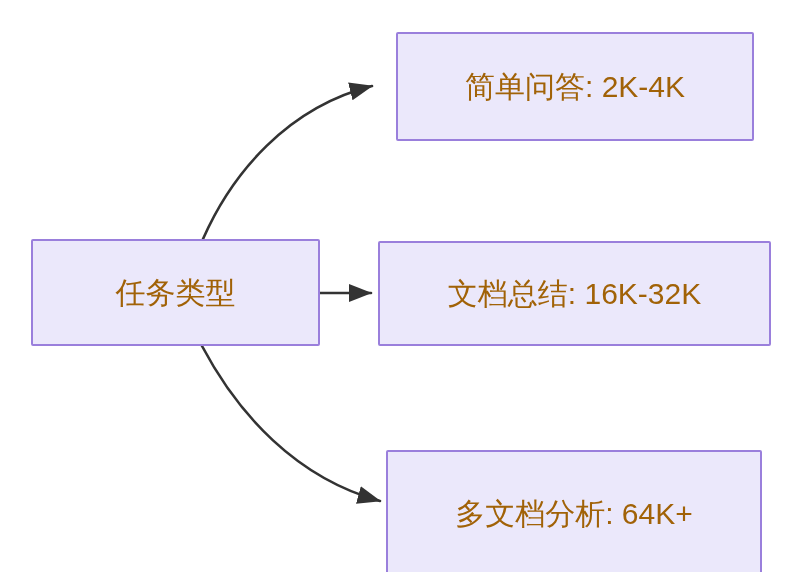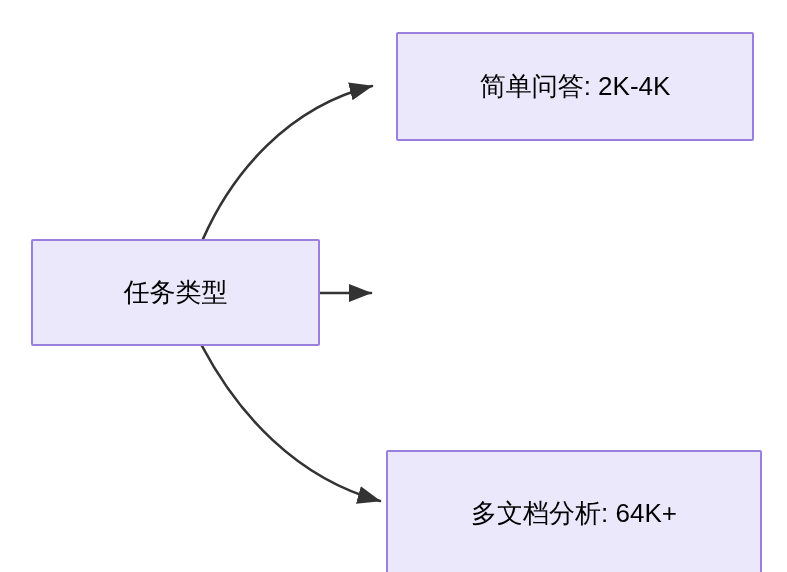--- a/index.html
+++ b/index.html
@@ -33,22 +33,22 @@
     box-sizing: border-box;
     background: #ebe8fb;
     border: 2px solid #9a7fdc;
     border-radius: 2px;
     display: flex;
     align-items: center;
     justify-content: center;
     z-index: 2;
   }
   .node-label {
-    color: #000000;
-    font-size: 26px;
+    color: #a16207;
+    font-size: 30px;
     line-height: 1.2;
     font-weight: 400;
     white-space: nowrap;
     letter-spacing: 0px;
     text-align: center;
   }
   
   #node-source   { left: 31px;  top: 239px; width: 289px; height: 107px; }
   #node-simple   { left: 396px; top: 32px;  width: 358px; height: 109px; }
   #node-doc      { left: 378px; top: 241px; width: 393px; height: 105px; }
@@ -74,18 +74,21 @@
   </svg>
 
   <div class="flow-node" id="node-source">
     <span class="node-label">任务类型</span>
   </div>
 
   <div class="flow-node" id="node-simple">
     <span class="node-label">简单问答: 2K-4K</span>
   </div>
 
+  <div class="flow-node" id="node-doc">
+    <span class="node-label">文档总结: 16K-32K</span>
+  </div>
 
   <div class="flow-node" id="node-multidoc">
     <span class="node-label">多文档分析: 64K+</span>
   </div>
 
 </div>
 
 </body></html>

